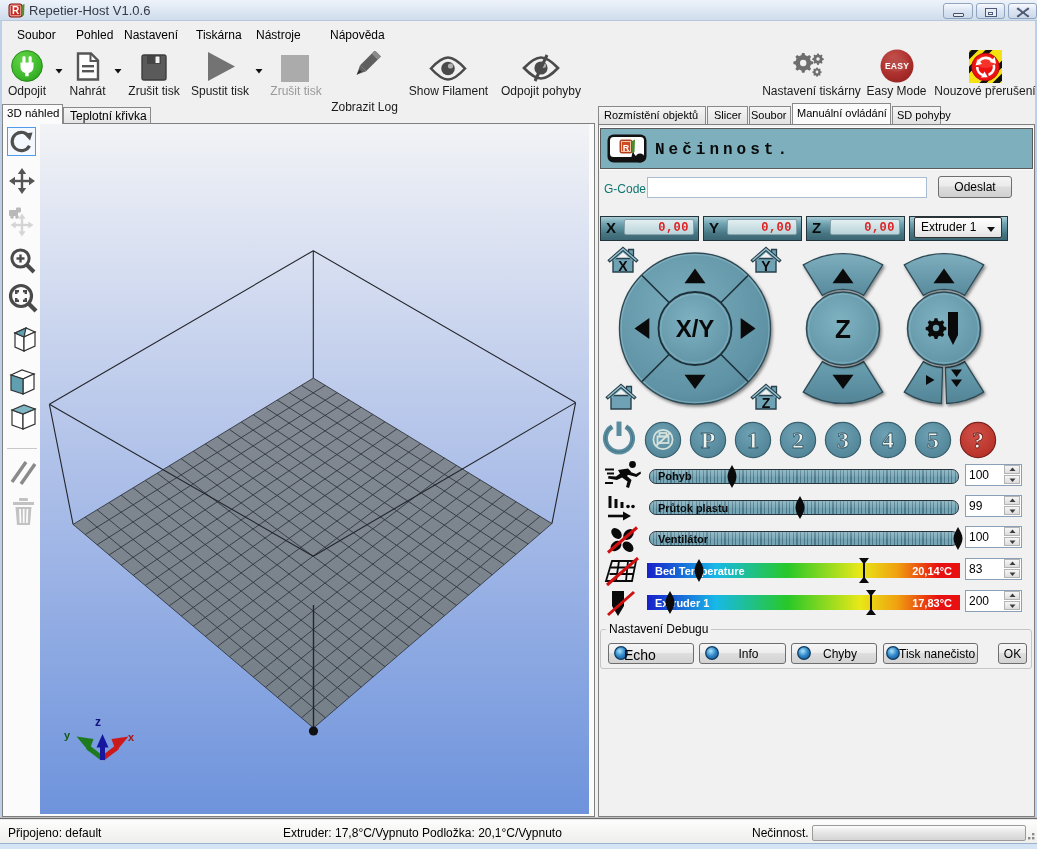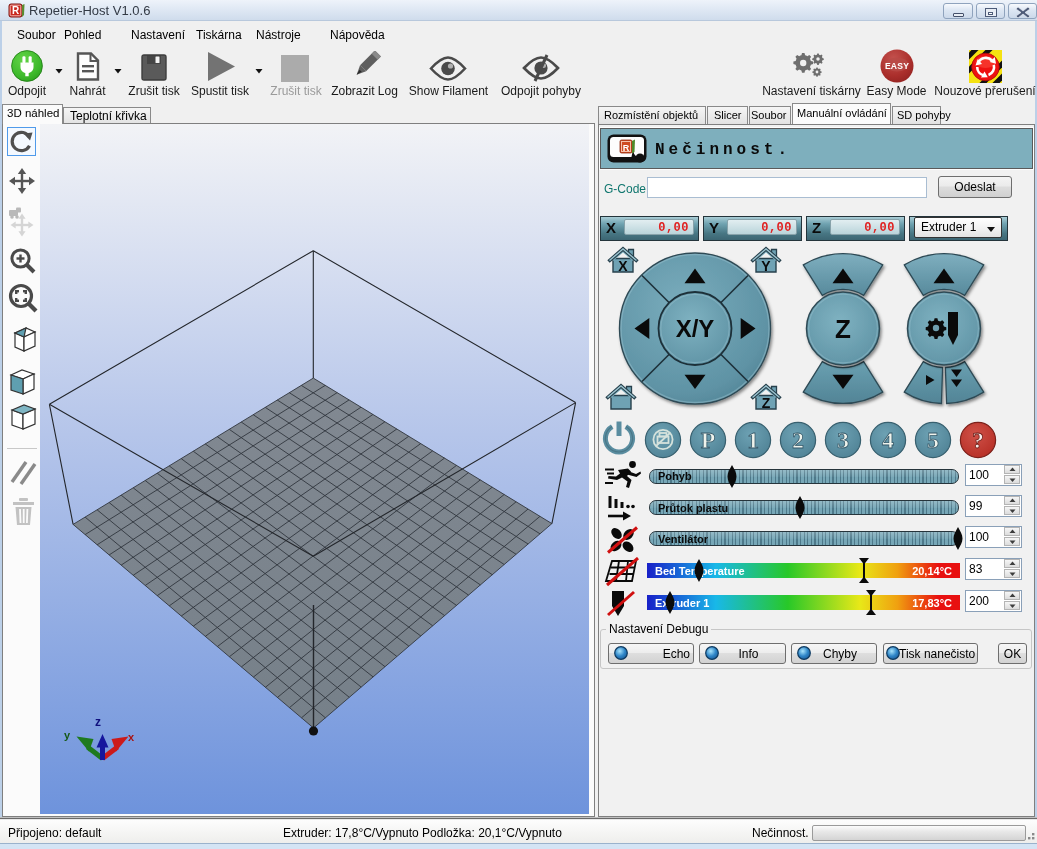--- a/index.html
+++ b/index.html
@@ -33,22 +33,22 @@
       <div class="abs" style="left:11px;top:7.5px;width:5px;height:3px;background:#fff;border:1px solid #4d5b78;"></div>
     </div>
   <div class="abs" style="left:1008px;top:3px;width:29px;height:16px;background:linear-gradient(#f8fafd,#dce6f3 45%,#ccd9ea);border:1px solid #8fa3bd;border-radius:3px;">
       <svg class="abs" style="left:7px;top:2.5px" width="14" height="11" viewBox="0 0 14 11">
         <path d="M2 0 L7 4 L12 0 L14 2 L9 5.5 L14 9 L12 11 L7 7 L2 11 L0 9 L5 5.5 L0 2 Z" fill="#4d5b78" stroke="#f0f4fa" stroke-width="0.6"></path>
       </svg>
     </div>
 </div>
 
 <div class="abs t12" style="left:17px;top:28px;">Soubor</div>
-<div class="abs t12" style="left:64px;top:28px;">Pohled</div>
-<div class="abs t12" style="left:131px;top:28px;">Nastavení</div>
+<div class="abs t12" style="left:76px;top:28px;">Pohled</div>
+<div class="abs t12" style="left:124px;top:28px;">Nastavení</div>
 <div class="abs t12" style="left:196px;top:28px;">Tiskárna</div>
 <div class="abs t12" style="left:256px;top:28px;">Nástroje</div>
 <div class="abs t12" style="left:330px;top:28px;">Nápověda</div>
 
 <svg class="abs" style="left:11px;top:50px" width="32" height="32" viewBox="0 0 32 32">
   <defs>
       <radialGradient id="gplug" cx="0.38" cy="0.3" r="0.8">
         <stop offset="0" stop-color="#62d446"></stop>
         <stop offset="0.7" stop-color="#3cb82a"></stop>
         <stop offset="1" stop-color="#2a9e1c"></stop>
@@ -96,21 +96,21 @@
 <div class="lbl" style="left:266px;top:84px;width:60px;color:#9a9a9a;">Zrušit tisk</div>
 
 <svg class="abs" style="left:350px;top:51px" width="31" height="31" viewBox="0 0 31 31">
   <g transform="rotate(45 15 15)">
     <rect x="11" y="-3" width="8.5" height="21" fill="#5f5f5f"></rect>
     <rect x="11" y="-3" width="8.5" height="4.5" fill="#8a8a8a"></rect>
     <path d="M11 18 H19.5 L15.2 27 Z" fill="#5f5f5f"></path>
     <path d="M13.8 21.5 L15.2 27 L16.8 21.5 Z" fill="#2b2b2b"></path>
   </g>
 </svg>
-<div class="lbl" style="left:325px;top:84px;width:79px;">Zobrazit Log</div>
+<div class="lbl" style="left:325px;top:100px;width:79px;">Zobrazit Log</div>
 
 <svg class="abs" style="left:429px;top:56px" width="38" height="25" viewBox="0 0 38 25">
   <path d="M2 12.5 Q12 1.5 19 1.5 Q26 1.5 36 12.5 Q26 23.5 19 23.5 Q12 23.5 2 12.5 Z" fill="none" stroke="#4a4a4a" stroke-width="2.6"></path>
   <circle cx="19" cy="12.5" r="6.8" fill="#4a4a4a"></circle>
   <circle cx="21.5" cy="10" r="2.6" fill="#b0b0b0"></circle>
 </svg>
 <div class="lbl" style="left:404px;top:84px;width:89px;">Show Filament</div>
 
 <svg class="abs" style="left:521px;top:54px" width="40" height="28" viewBox="0 0 40 28">
   <path d="M3 14 Q13 3.5 20 3.5 Q27 3.5 37 14 Q27 24.5 20 24.5 Q13 24.5 3 14 Z" fill="none" stroke="#4a4a4a" stroke-width="2.6"></path>
@@ -710,21 +710,21 @@
 <svg class="abs" style="left:614px;top:646px" width="14" height="14" viewBox="0 0 14 14">
     <defs>
       <radialGradient id="led608" cx="0.4" cy="0.35" r="0.8">
         <stop offset="0" stop-color="#a8e4fc"></stop>
         <stop offset="0.5" stop-color="#2f86c8"></stop>
         <stop offset="1" stop-color="#15508c"></stop>
       </radialGradient>
     </defs>
     <circle cx="7" cy="7" r="6.3" fill="url(#led608)" stroke="#0e3a60" stroke-width="1.2"></circle>
   </svg>
-<div class="abs" style="left:624px;top:647px;width:66px;text-align:right;font-size:12px;">Echo</div>
+<div class="abs" style="left:624px;top:647px;width:66px;text-align:left;font-size:14px;">Echo</div>
 <div class="abs" style="left:699px;top:643px;width:87px;height:21px;background:linear-gradient(#f6f6f6,#ededed 45%,#dedede 50%,#d2d2d2);border:1px solid #6e6e6e;border-radius:3px;"></div>
 <svg class="abs" style="left:705px;top:646px" width="14" height="14" viewBox="0 0 14 14">
     <defs>
       <radialGradient id="led699" cx="0.4" cy="0.35" r="0.8">
         <stop offset="0" stop-color="#a8e4fc"></stop>
         <stop offset="0.5" stop-color="#2f86c8"></stop>
         <stop offset="1" stop-color="#15508c"></stop>
       </radialGradient>
     </defs>
     <circle cx="7" cy="7" r="6.3" fill="url(#led699)" stroke="#0e3a60" stroke-width="1.2"></circle>

